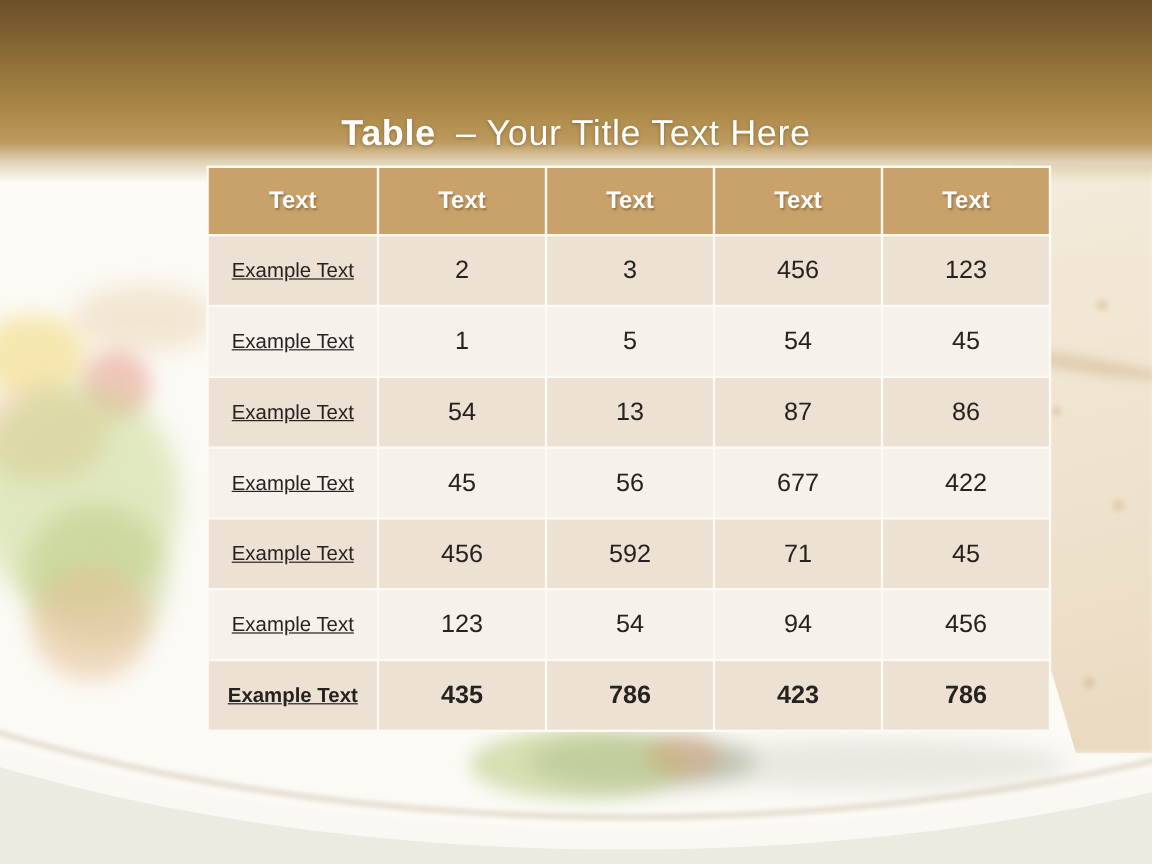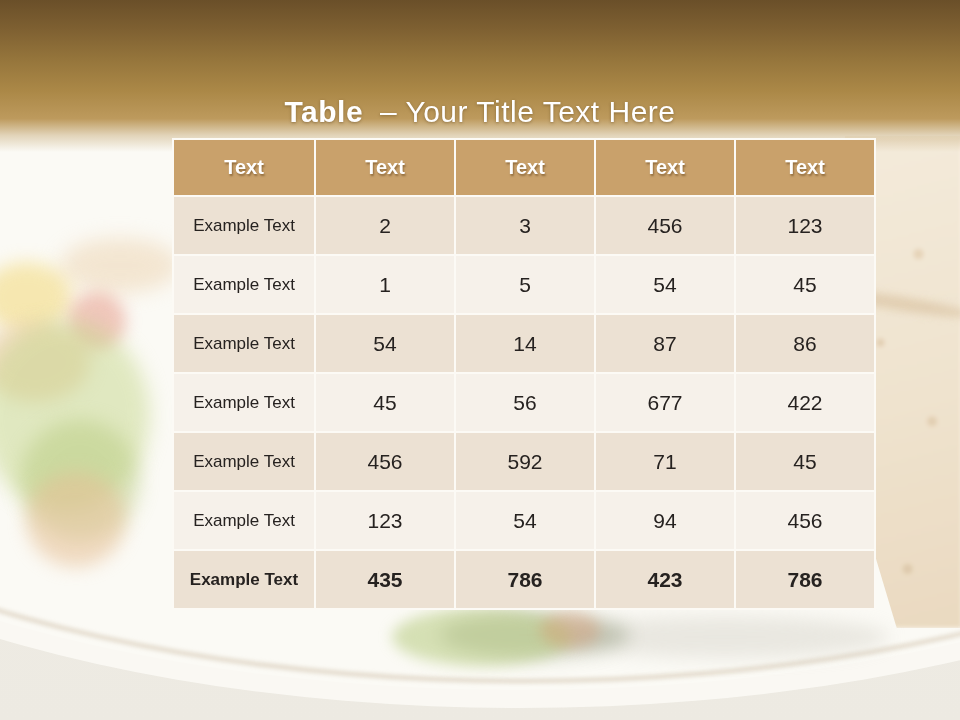--- a/index.html
+++ b/index.html
@@ -71,21 +71,21 @@
   table.data{position:absolute;z-index:10;left:128px;top:138px;
              border-collapse:separate;border-spacing:2px;
              background:#fcfaf5;margin-left:44px;}
   table.data td{text-align:center;vertical-align:middle;padding:0 4px;}
   col.c-label{width:140px;} col.c-val{width:138px;}
   tr.head td{height:55px;background:#c9a16b;color:#ffffff;font-weight:bold;
              font-size:20px;text-shadow:1px 2px 2px rgba(100,68,28,0.55);}
   tr.body td{height:57px;color:#262220;}
   tr.odd td{background:#ece1d3;}
   tr.even td{background:#f6f1ea;}
-  td.lbl{font-size:17px;color:#2e2a25;}
+  td.lbl{font-size:17px;color:#2e2a25;text-decoration:underline;}
   td.val{font-size:21px;}
   tr.total td{font-weight:bold;}
 </style>
 </head>
 <body>
 
 <div class="slide">
 
   <div class="bg plate-fill"></div>
   <div class="bg plate-lower"></div>
@@ -138,21 +138,21 @@
     <tr class="body even">
       <td class="lbl">Example Text</td>
       <td class="val">1</td>
       <td class="val">5</td>
       <td class="val">54</td>
       <td class="val">45</td>
     </tr>
     <tr class="body odd">
       <td class="lbl">Example Text</td>
       <td class="val">54</td>
-      <td class="val">14</td>
+      <td class="val">13</td>
       <td class="val">87</td>
       <td class="val">86</td>
     </tr>
     <tr class="body even">
       <td class="lbl">Example Text</td>
       <td class="val">45</td>
       <td class="val">56</td>
       <td class="val">677</td>
       <td class="val">422</td>
     </tr>

